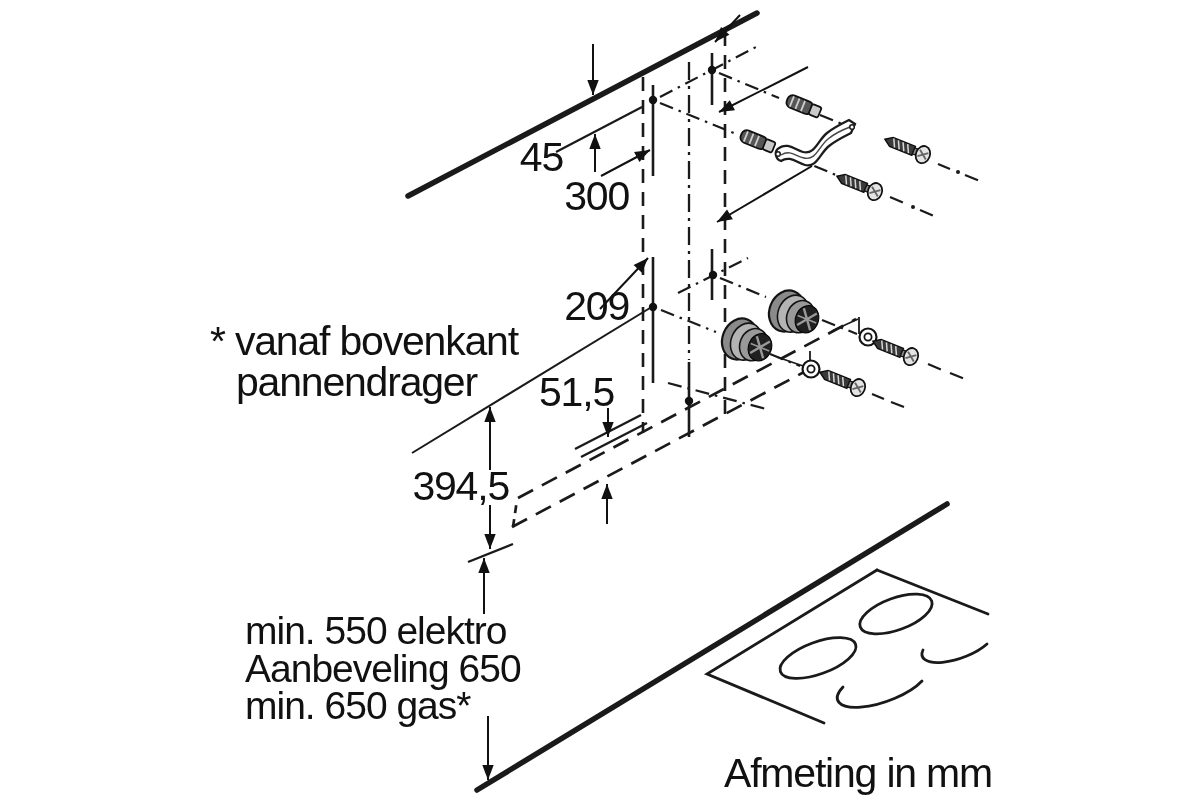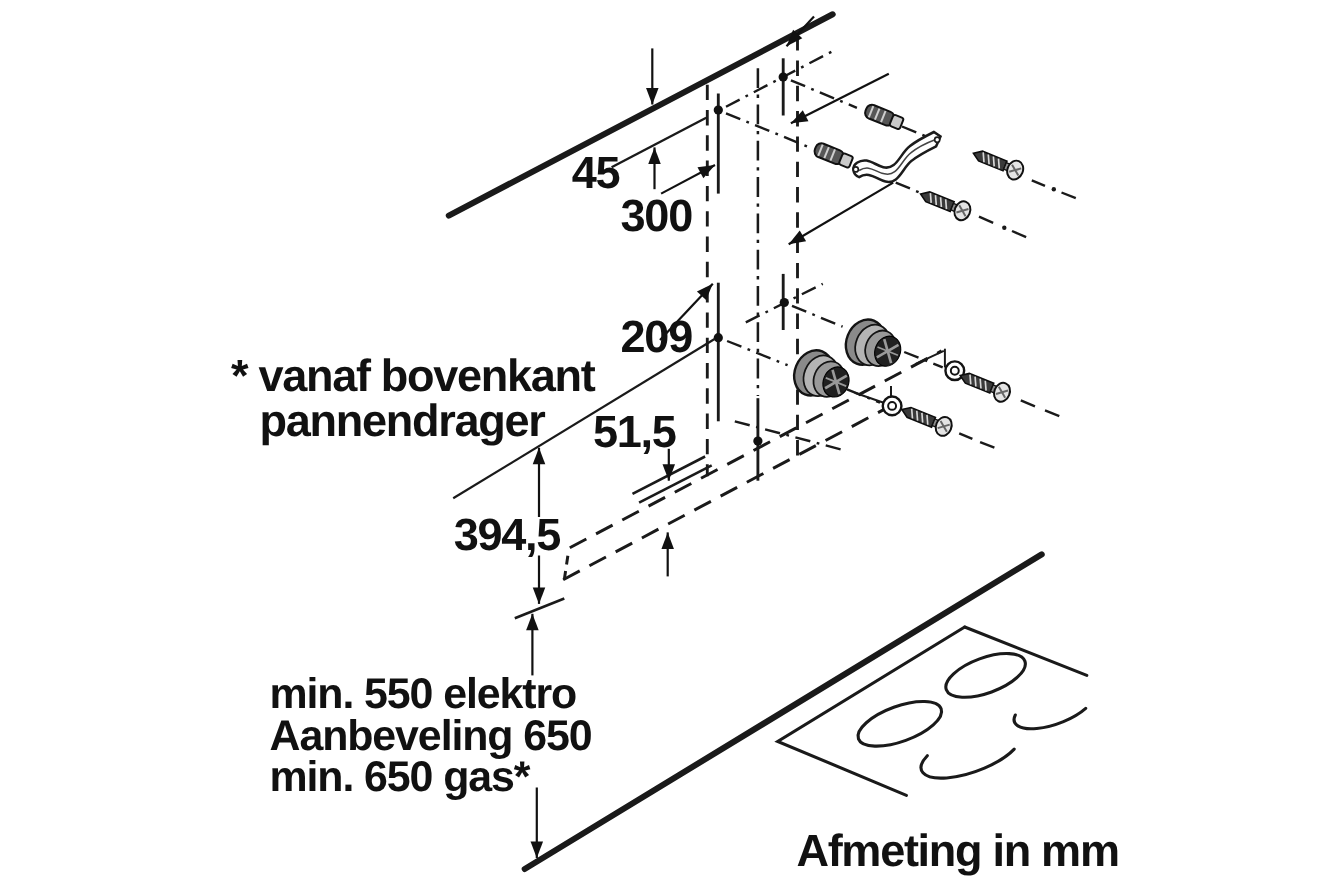--- a/index.html
+++ b/index.html
@@ -1,16 +1,16 @@
 <!DOCTYPE html>
 <html><head>
 <meta charset="utf-8">
 <style>
   html,body{margin:0;padding:0;background:#fff;}
-  .stage{position:relative;width:1200px;height:808px;background:#ffffff;overflow:hidden;font-weight:bold;}
+  .stage{position:relative;width:1200px;height:808px;background:#ffffff;overflow:hidden;}
   svg{display:block}
   .lbl{font-family:"Liberation Sans",sans-serif;font-size:41px;letter-spacing:-1.2px;fill:#111;}
   .lbl-sm{font-family:"Liberation Sans",sans-serif;font-size:39px;letter-spacing:-1px;fill:#111;}
 </style>
 </head>
 <body>
 
 <div class="stage">
 <svg width="1200" height="808" viewBox="0 0 1200 808">
   <defs>

